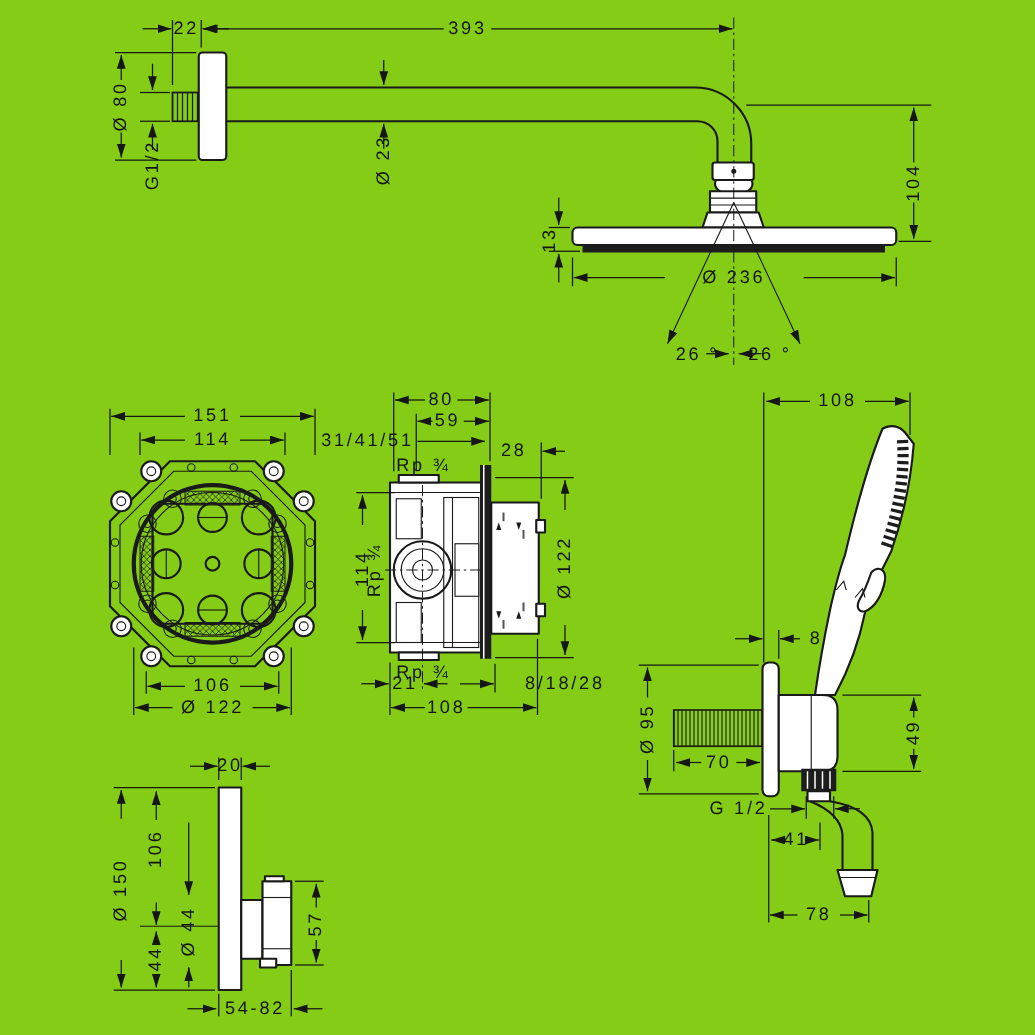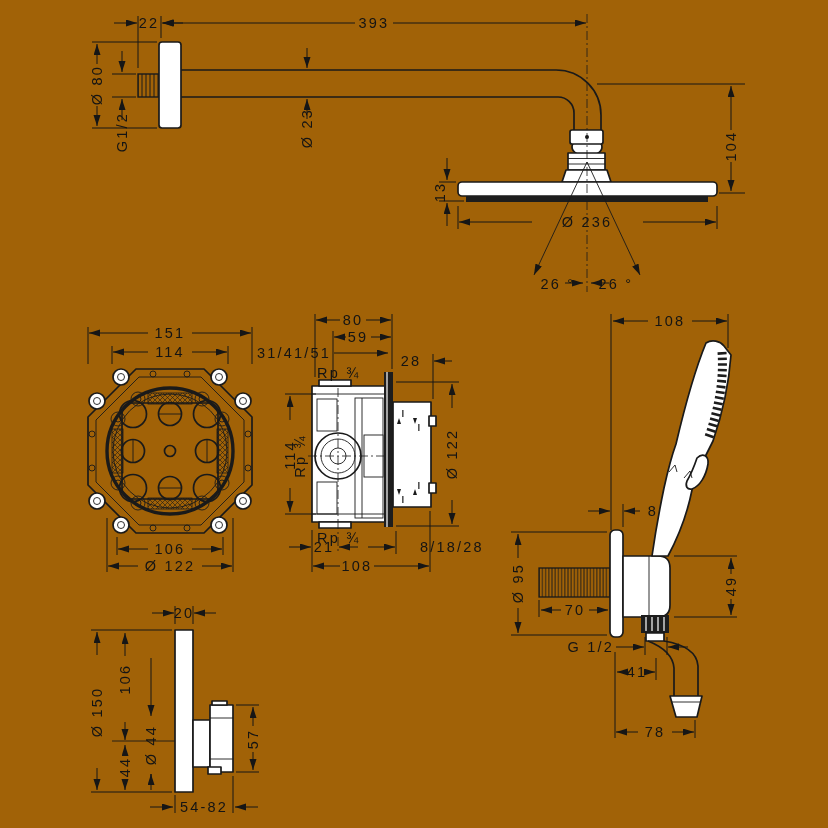--- a/index.html
+++ b/index.html
@@ -1,16 +1,16 @@
 <!DOCTYPE html>
 <html><head>
 <meta charset="utf-8">
 <style>
   html,body{margin:0;padding:0;background:#ffffff;}
-  .canvas{position:relative;width:828px;height:828px;background:#a16207;overflow:hidden;}
+  .canvas{position:relative;width:828px;height:828px;background:#84cc16;overflow:hidden;}
   svg{display:block;}
   .ln{stroke:#1a1a1a;stroke-width:1.7;fill:none;stroke-linejoin:round;}
   .lnw{stroke:#1a1a1a;stroke-width:1.7;fill:#ffffff;stroke-linejoin:round;}
   .thin{stroke:#1a1a1a;stroke-width:0.9;fill:none;}
   .fat{stroke:#1a1a1a;stroke-width:3.4;fill:none;}
   .dim{stroke:#161616;stroke-width:1;fill:none;}
   .cl{stroke:#1a1a1a;stroke-width:0.8;fill:none;stroke-dasharray:9 3 2 3;}
   .blk{fill:#1d1d1d;stroke:none;}
   .d{font-family:"Liberation Sans",sans-serif;font-size:14.5px;letter-spacing:2.2px;fill:#141414;text-anchor:middle;dominant-baseline:central;}
   .ae{text-anchor:end;}

